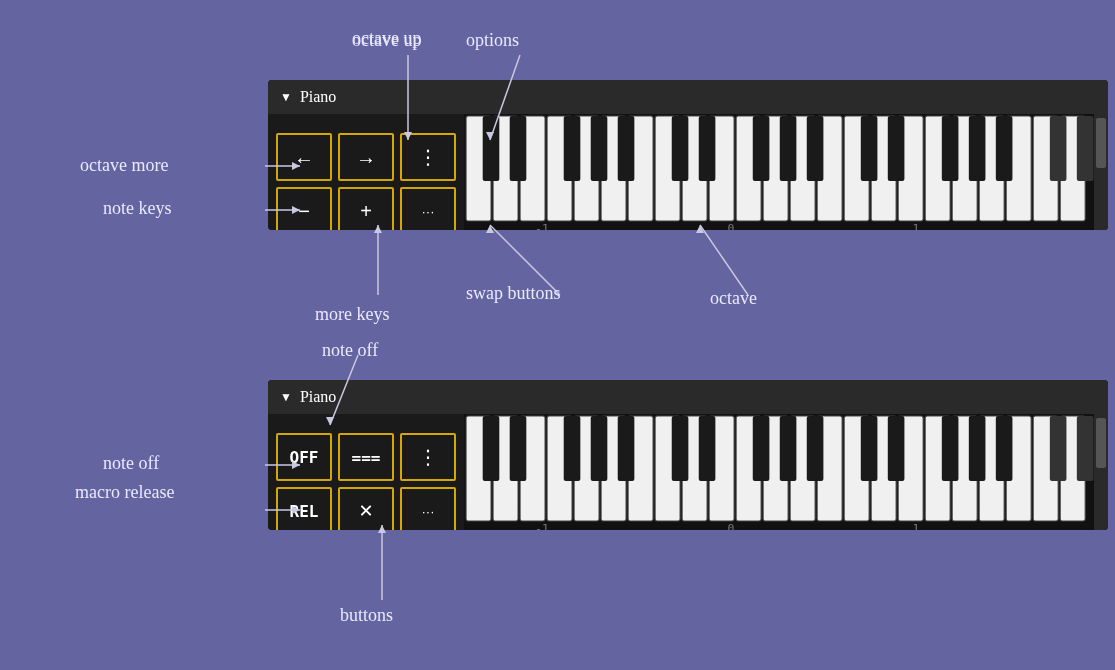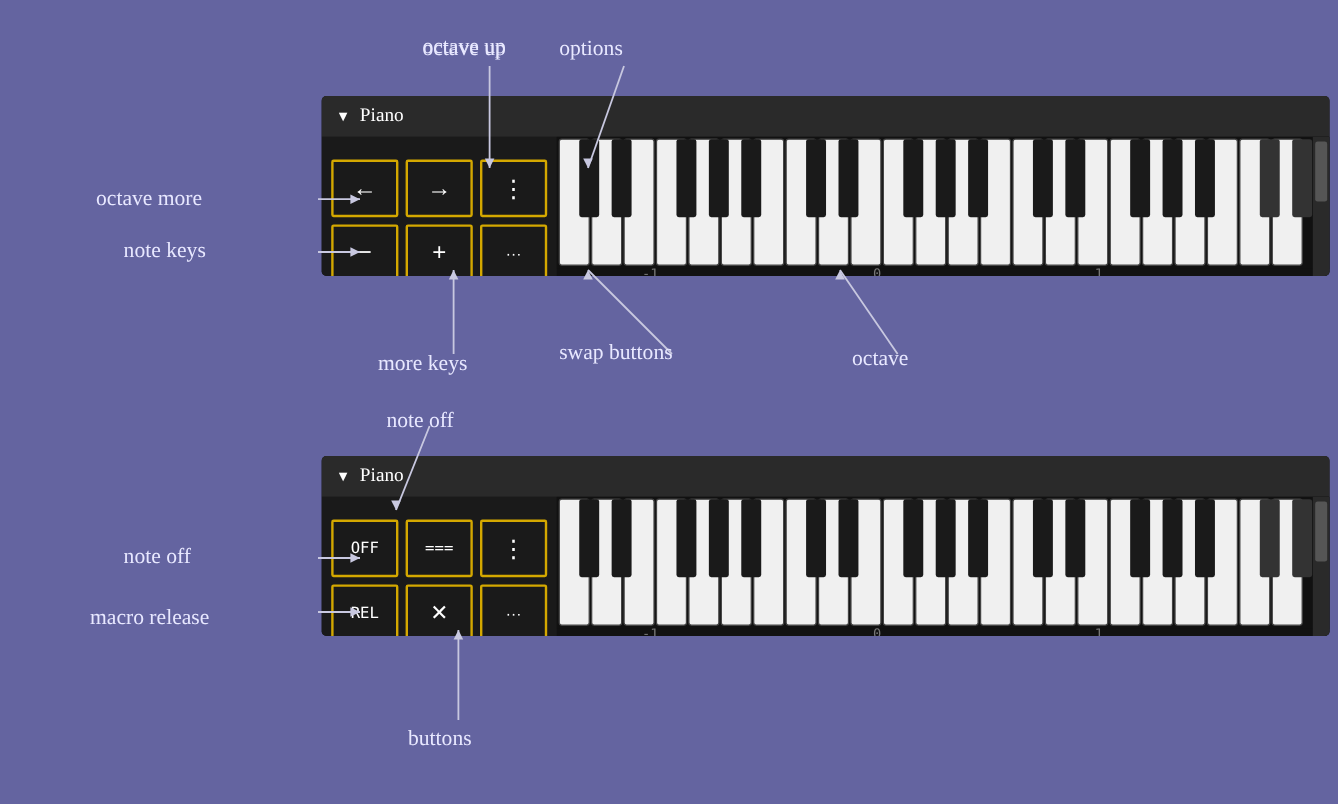--- a/index.html
+++ b/index.html
@@ -59,22 +59,22 @@
       color: #ffffff;
       font-size: 20px;
       cursor: pointer;
       display: flex;
       align-items: center;
       justify-content: center;
       border-radius: 2px;
     }
 
     .ctrl-btn.text-btn {
-      font-size: 13px;
-      font-weight: normal;
+      font-size: 16px;
+      font-weight: bold;
       font-family: monospace;
     }
 
     
     .piano-row {
       display: flex;
       height: 140px;
     }
 
     .piano-side-controls {
@@ -313,20 +313,20 @@
   <polygon points="300,510 292,506 292,514" fill="#c8c8e0"></polygon>
 
   <line x1="382" y1="600" x2="382" y2="525" stroke="#c8c8e0" stroke-width="1.5"></line>
   <polygon points="382,525 378,533 386,533" fill="#c8c8e0"></polygon>
 </svg>
 
 <span class="label" style="left:352px; top:28px;">octave up</span>
 <span class="label" style="left:466px; top:30px;font-family:Liberation Serif, serif;">options</span>
 <span class="label" style="left:80px; top:155px;">octave more</span>
 <span class="label" style="left:103px; top:198px;">note keys</span>
-<span class="label" style="left:315px; top:292px;">more keys</span>
+<span class="label" style="left:315px; top:304px;">more keys</span>
 <span class="label" style="left:466px; top:283px;text-align:right;">swap buttons</span>
 <span class="label" style="left:710px; top:288px;font-family:Liberation Serif, serif;">octave</span>
 
 <span class="label" style="left:322px; top:340px;">note off</span>
 <span class="label" style="left:103px; top:453px;">note off</span>
-<span class="label" style="left:75px; top:504px;">macro release</span>
+<span class="label" style="left:75px; top:482px;">macro release</span>
 <span class="label" style="left:340px; top:605px;">buttons</span>
 
 </body></html>

